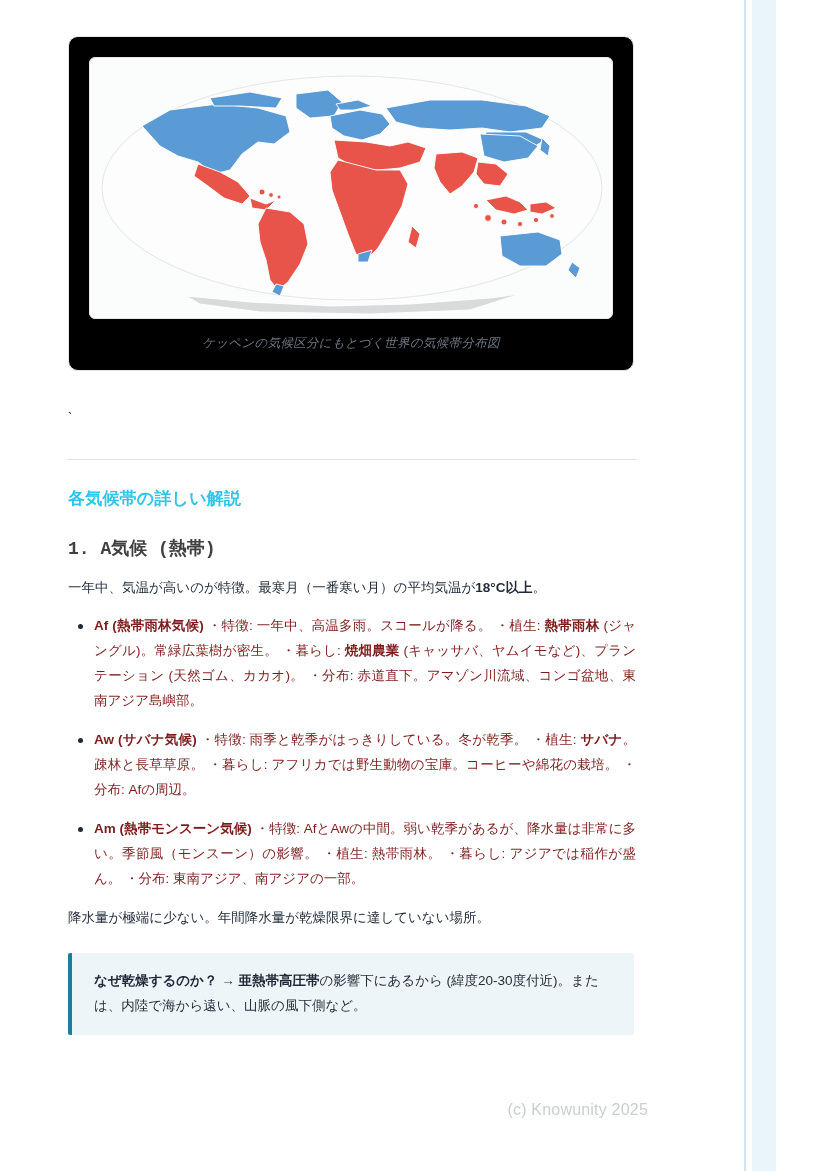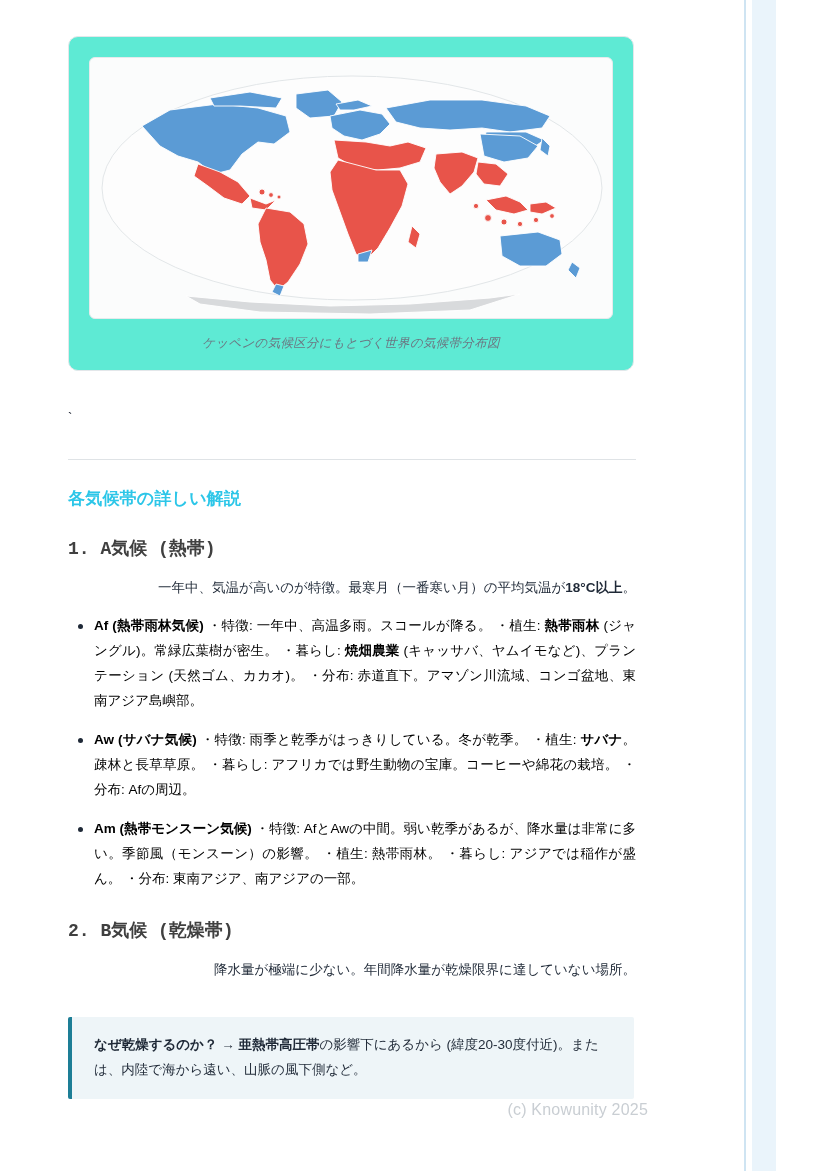--- a/index.html
+++ b/index.html
@@ -56,21 +56,21 @@
     top: 36px;
     width: 568px;
   }
 
   
   .figure-card {
     width: 566px;
     box-sizing: border-box;
     border: 1px solid #e3e7ea;
     border-radius: 10px;
-    background: #5eead4;
+    background: #000000;
     padding: 20px 20px 18px 20px;
   }
   .map-frame {
     width: 100%;
     height: 262px;
     box-sizing: border-box;
     border: 1px solid #e6eaec;
     border-radius: 6px;
     background: #fbfcfc;
     position: relative;
@@ -117,53 +117,52 @@
     color: #404040;
     font-weight: 700;
     margin: 27px 0 0 0;
     font-family: Liberation Mono, monospace;
   }
   p.body-text {
     font-size: 13.5px;
     line-height: 1.75;
     margin: 14px 0 0 0;
     color: #1f2937;
-    text-align: right;
   }
   p.body-text b { font-weight: 700; }
 
   ul.bullets {
     margin: 14px 0 0 0;
     padding-left: 26px;
     list-style: none;
   }
   ul.bullets li {
     position: relative;
     font-size: 13.5px;
     line-height: 1.85;
     margin-bottom: 14px;
-    color: #000000;
+    color: #7f1d1d;
     text-align: justify;
   }
   ul.bullets li:last-child { margin-bottom: 8px; }
   ul.bullets li::before {
     content: "";
     position: absolute;
     left: -16px;
     top: 10px;
     width: 5px;
     height: 5px;
     border-radius: 50%;
     background: #1f2937;
   }
   b { font-weight: 700; }
 
   
   .callout {
-    margin-top: 36px;
+    margin-top: 24px;
     background: #eef5f8;
     border-left: 4px solid #1d7e96;
     border-radius: 2px;
     padding: 16px 20px 16px 22px;
     box-sizing: border-box;
     width: 566px;
   }
   .callout p {
     margin: 0;
     font-size: 13.5px;
@@ -257,21 +256,20 @@
 
     <h3 class="sub-title">1. A気候 (熱帯)</h3>
     <p class="body-text"><span>一年中、気温が高いのが特徴。最寒月（一番寒い月）の平均気温が</span><b>18°C以上</b><span>。</span></p>
 
     <ul class="bullets">
       <li><b>Af (熱帯雨林気候)</b><span> ・特徴: 一年中、高温多雨。スコールが降る。 ・植生: </span><b>熱帯雨林</b><span> (ジャングル)。常緑広葉樹が密生。 ・暮らし: </span><b>焼畑農業</b><span> (キャッサバ、ヤムイモなど)、プランテーション (天然ゴム、カカオ)。 ・分布: 赤道直下。アマゾン川流域、コンゴ盆地、東南アジア島嶼部。</span></li>
       <li><b>Aw (サバナ気候)</b><span> ・特徴: 雨季と乾季がはっきりしている。冬が乾季。 ・植生: </span><b>サバナ</b><span>。疎林と長草草原。 ・暮らし: アフリカでは野生動物の宝庫。コーヒーや綿花の栽培。 ・分布: Afの周辺。</span></li>
       <li><b>Am (熱帯モンスーン気候)</b><span> ・特徴: AfとAwの中間。弱い乾季があるが、降水量は非常に多い。季節風（モンスーン）の影響。 ・植生: 熱帯雨林。 ・暮らし: アジアでは稲作が盛ん。 ・分布: 東南アジア、南アジアの一部。</span></li>
     </ul>
 
-    <h3 class="sub-title">2. B気候 (乾燥帯)</h3>
     <p class="body-text">降水量が極端に少ない。年間降水量が乾燥限界に達していない場所。</p>
 
     <div class="callout">
       <p><b>なぜ乾燥するのか？</b><span> → </span><b>亜熱帯高圧帯</b><span>の影響下にあるから (緯度20-30度付近)。または、内陸で海から遠い、山脈の風下側など。</span></p>
     </div>
 
   </div>
 
   <div class="watermark">(c) Knowunity 2025</div>
 </div>

